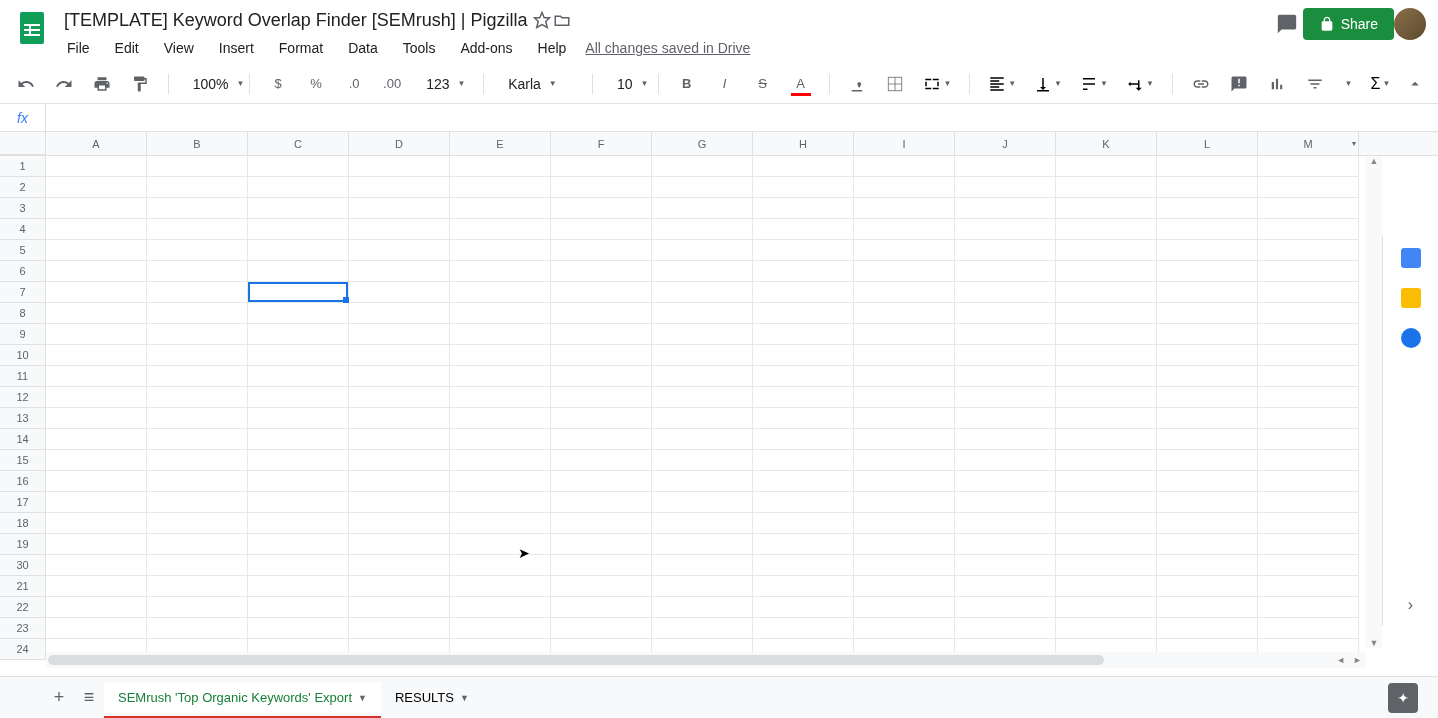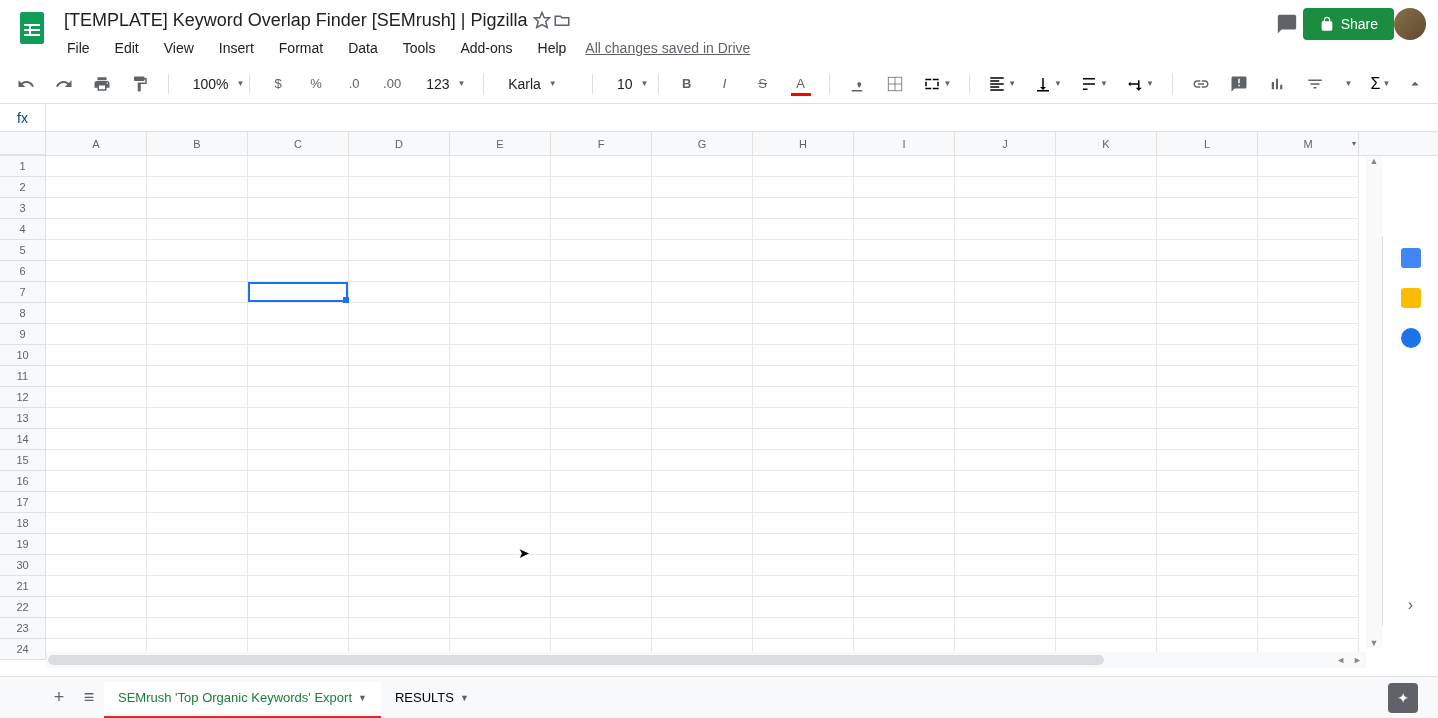--- a/index.html
+++ b/index.html
@@ -30,21 +30,21 @@
 .tb-arrow { font-size: 8px; color: #5f6368; margin-left: 2px; }
 .zoom-sel { min-width: 50px; }
 .font-sel { min-width: 80px; }
 .size-sel { min-width: 36px; }
 .text-color { position: relative; }
 .text-color::after { content: ''; position: absolute; bottom: 2px; left: 4px; right: 4px; height: 3px; background: #ff0000; }
 .collapse-arrow { margin-left: auto; width: 28px; height: 28px; display: flex; align-items: center; justify-content: center; cursor: pointer; color: #5f6368; }
 
 
 .formula-bar { display: flex; align-items: center; height: 28px; border-bottom: 1px solid #e0e0e0; }
-.fx-label { width: 46px; text-align: center; color: #0c4a6e; font-size: 14px; border-right: 1px solid #e0e0e0; height: 100%; display: flex; align-items: center; justify-content: center; }
+.fx-label { width: 46px; text-align: center; font-style: italic; color: #3b82f6; font-size: 14px; border-right: 1px solid #e0e0e0; height: 100%; display: flex; align-items: center; justify-content: center; }
 .formula-input { flex: 1; padding: 0 8px; font-size: 14px; height: 100%; border: none; outline: none; }
 
 
 .grid-wrap { position: relative; height: 536px; display: flex; }
 .grid-inner { flex: 1; position: relative; overflow: hidden; }
 .col-headers { display: flex; height: 24px; background: #f8f9fa; border-bottom: 1px solid #e0e0e0; }
 .corner { width: 46px; background: #f8f9fa; border-right: 1px solid #e0e0e0; border-bottom: 1px solid #e0e0e0; }
 .col-h { width: 101px; text-align: center; font-size: 11px; color: #5f6368; border-right: 1px solid #e0e0e0; display: flex; align-items: center; justify-content: center; cursor: pointer; }
 .col-h-last { position: relative; }
 .col-h-last::after { content: '▾'; position: absolute; right: 2px; font-size: 8px; }

